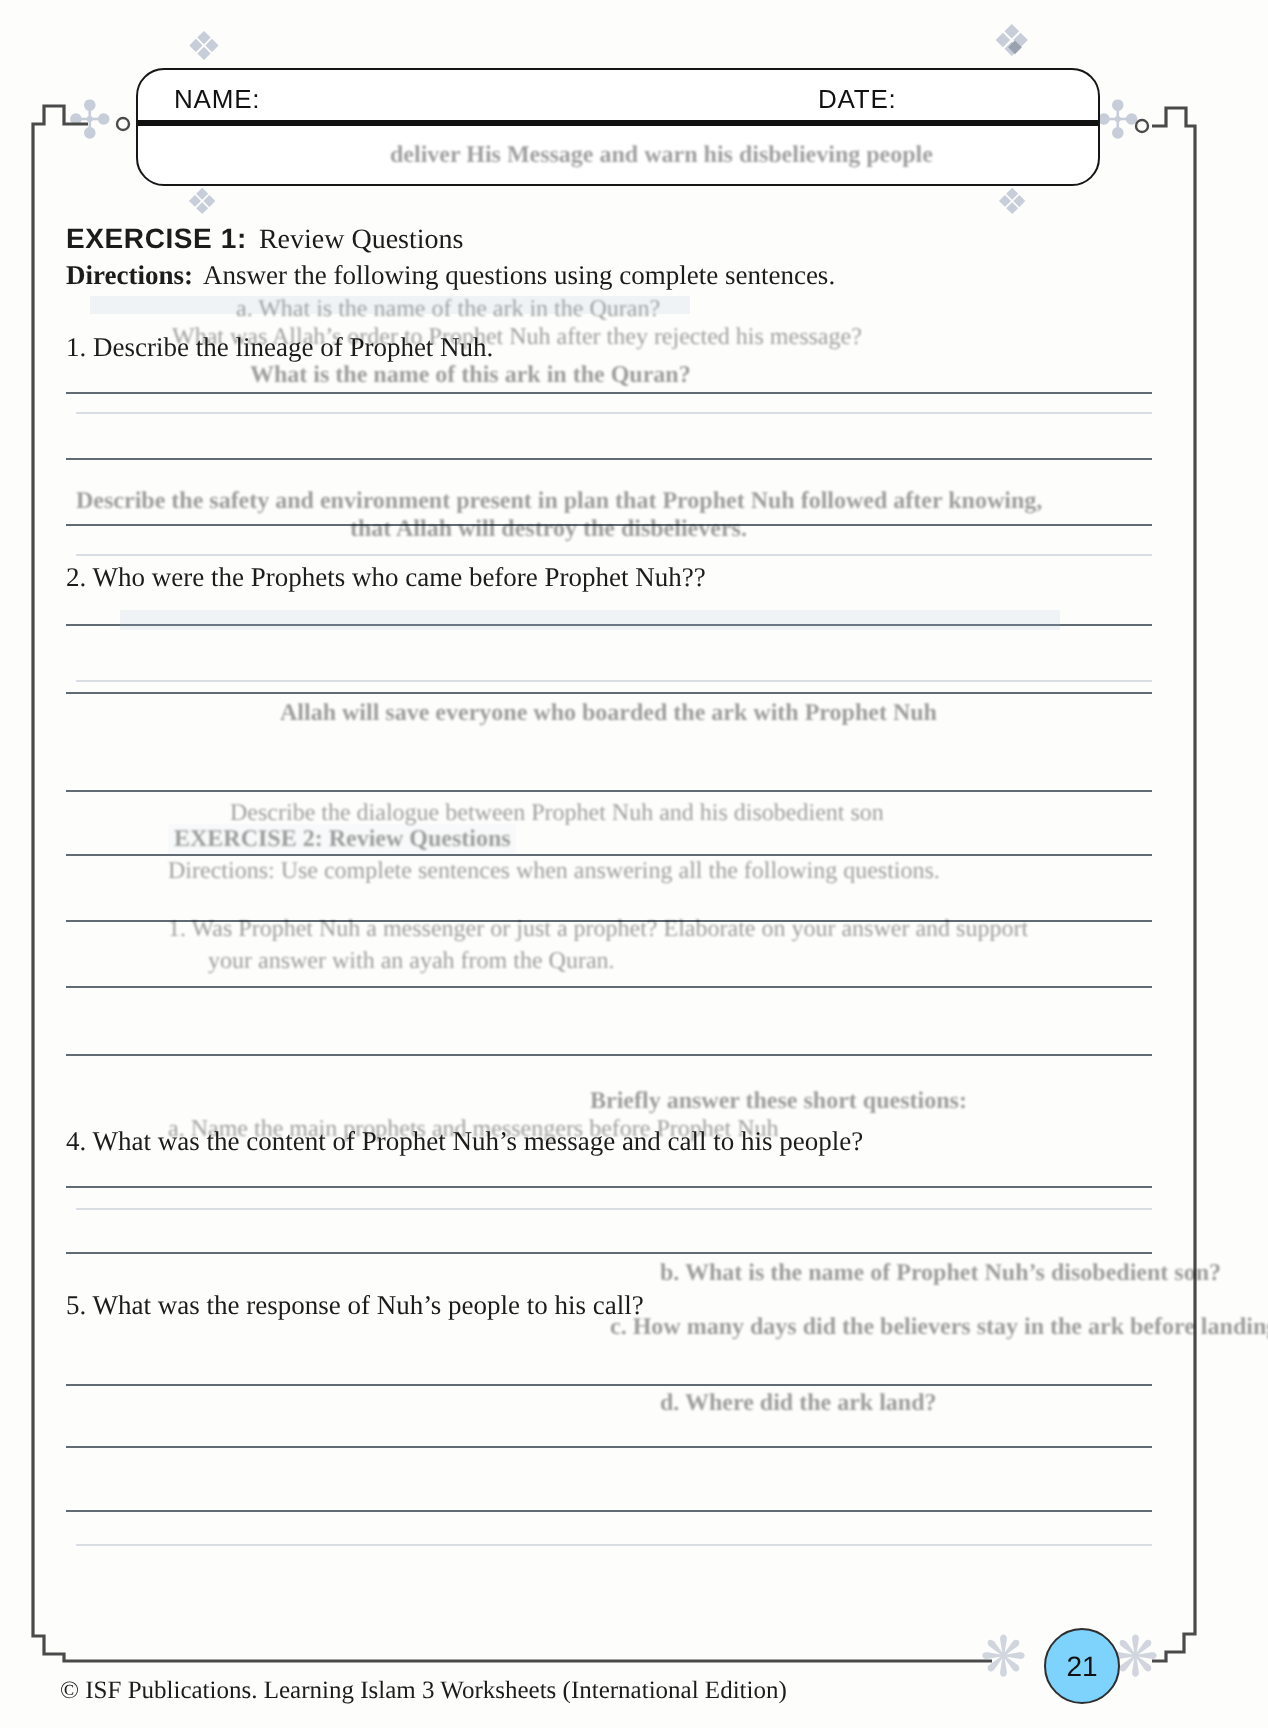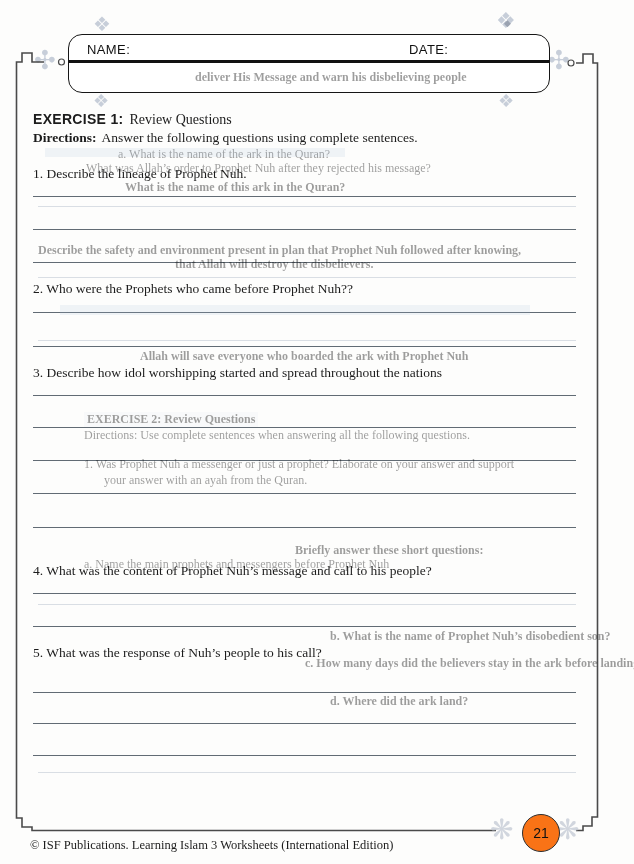--- a/index.html
+++ b/index.html
@@ -50,21 +50,21 @@
     filter:blur(.4px);white-space:nowrap;
   }
   .gsemi{font-weight:600;}
   .gbold{font-weight:bold;background:rgba(175,192,218,.18);padding:0 3px;}
   .gline{position:absolute;left:38px;width:538px;height:0;border-top:1px solid rgba(150,162,184,.35);}
   .gband{position:absolute;background:rgba(170,190,215,.16);}
   
   .footer-text{position:absolute;left:30px;top:838px;z-index:6;font-size:12.5px;}
   .pagecircle{
     position:absolute;left:522px;top:814px;width:36px;height:36px;z-index:6;
-    background:#f97316;border:1.6px solid #2e2e2e;border-radius:50%;
+    background:#7dd3fc;border:1.6px solid #2e2e2e;border-radius:50%;
     display:flex;align-items:center;justify-content:center;
     font-family:"Liberation Sans", sans-serif;font-size:14px;color:#111;
   }
   .wing{position:absolute;z-index:5;font-size:28px;color:#c3c9d4;opacity:.75;line-height:1;}
 </style>
 </head>
 <body>
 
 <div class="page">
 
@@ -101,21 +101,20 @@
 
     <div class="q" style="top:166px;">1. Describe the lineage of Prophet Nuh.</div>
     <div class="aline" style="top:196px;"></div>
     <div class="aline" style="top:229px;"></div>
     <div class="aline" style="top:262px;"></div>
 
     <div class="q" style="top:281px;">2. Who were the Prophets who came before Prophet Nuh??</div>
     <div class="aline" style="top:312px;"></div>
     <div class="aline" style="top:346px;"></div>
 
-    <div class="q" style="top:365px;">3. Describe how idol worshipping started and spread throughout the nations</div>
     <div class="aline" style="top:395px;"></div>
     <div class="aline" style="top:427px;"></div>
     <div class="aline" style="top:460px;"></div>
     <div class="aline" style="top:493px;"></div>
     <div class="aline" style="top:527px;"></div>
 
     <div class="q" style="top:563px;">4. What was the content of Prophet Nuh’s message and call to his people?</div>
     <div class="aline" style="top:593px;"></div>
     <div class="aline" style="top:626px;"></div>
 
@@ -125,20 +124,21 @@
     <div class="aline" style="top:755px;"></div>
   </div>
 
   <div class="ghosts">
     <span class="g" style="left:118px;top:147px;">a. What is the name of the ark in the Quran?</span>
     <span class="g" style="left:70px;top:161px;margin-left:16px;">What was Allah’s order to Prophet Nuh after they rejected his message?</span>
     <span class="g" style="left:125px;top:180px;font-weight:bold;">What is the name of this ark in the Quran?</span>
     <span class="g gsemi" style="left:38px;top:243px;">Describe the safety and environment present in plan that Prophet Nuh followed after knowing,</span>
     <span class="g gsemi" style="left:175px;top:257px;">that Allah will destroy the disbelievers.</span>
     <span class="g gsemi" style="left:140px;top:349px;">Allah will save everyone who boarded the ark with Prophet Nuh</span>
+    <span class="g" style="left:115px;top:399px;">Describe the dialogue between Prophet Nuh and his disobedient son</span>
     <span class="g gbold" style="left:84px;top:412px;">EXERCISE 2: Review Questions</span>
     <span class="g" style="left:84px;top:428px;">Directions: Use complete sentences when answering all the following questions.</span>
     <span class="g" style="left:84px;top:457px;">1. Was Prophet Nuh a messenger or just a prophet? Elaborate on your answer and support</span>
     <span class="g" style="left:104px;top:473px;">your answer with an ayah from the Quran.</span>
     <span class="g gsemi" style="left:295px;top:543px;">Briefly answer these short questions:</span>
     <span class="g" style="left:84px;top:557px;">a. Name the main prophets and messengers before Prophet Nuh</span>
     <span class="g gsemi" style="left:330px;top:629px;">b. What is the name of Prophet Nuh’s disobedient son?</span>
     <span class="g gsemi" style="left:305px;top:656px;">c. How many days did the believers stay in the ark before landing?</span>
     <span class="g gsemi" style="left:330px;top:694px;">d. Where did the ark land?</span>
     <span class="g gsemi" style="left:195px;top:70px;">deliver His Message and warn his disbelieving people</span>

